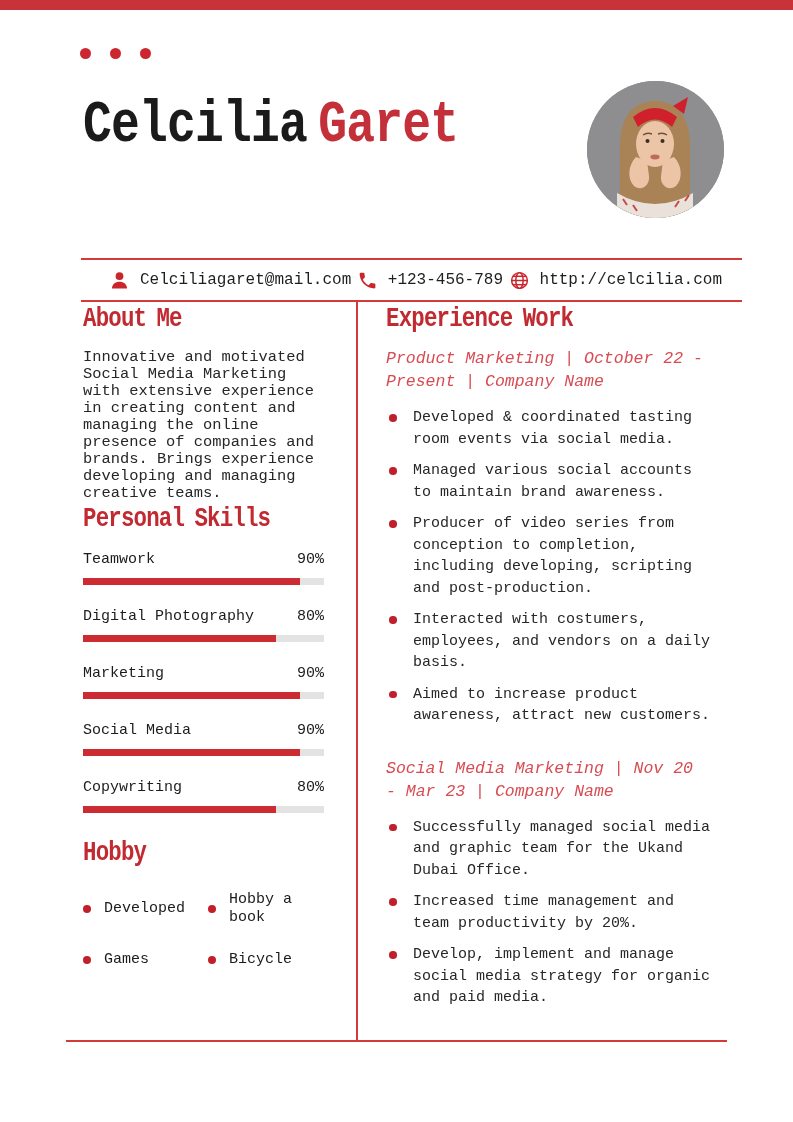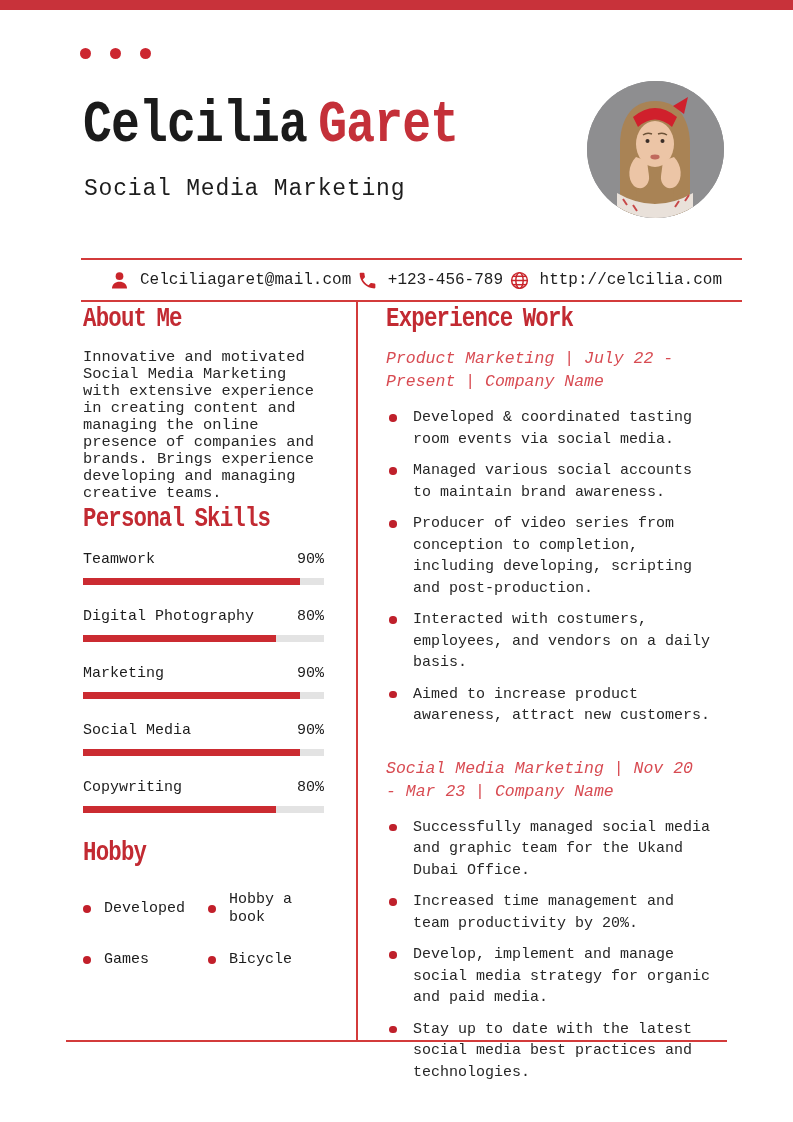--- a/index.html
+++ b/index.html
@@ -75,21 +75,20 @@
   <div class="top-bar"></div>
 
   <div class="dots">
     <span class="dot"></span>
     <span class="dot"></span>
     <span class="dot"></span>
   </div>
 
   <h1 class="name"><span>Celcilia</span><span class="name-last">Garet</span></h1>
 
-  <div class="subtitle">Social Media Marketing</div>
 
   <div class="photo">
     <svg width="137" height="137" viewBox="0 0 137 137">
       <rect width="137" height="137" fill="#8e8e90"></rect>
       <path d="M68 20 C42 20 33 42 33 64 L33 100 C39 116 52 124 68 126 C84 124 97 116 103 100 L103 64 C103 42 94 20 68 20 Z" fill="#a98355"></path>
       <path d="M33 70 L33 137 L50 137 L48 80 Z" fill="#a98355"></path>
       <path d="M103 70 L103 137 L86 137 L88 80 Z" fill="#a98355"></path>
       <ellipse cx="68" cy="63" rx="19" ry="23" fill="#ecc5a6"></ellipse>
       <path d="M46 36 Q68 18 90 36 L85 46 Q68 31 51 46 Z" fill="#d0202c"></path>
       <path d="M86 25 L101 16 L97 33 Z" fill="#d0202c"></path>
@@ -204,34 +203,33 @@
         <span class="rdot"></span>
         <span>Bicycle</span>
       </div>
     </div>
   </aside>
 
   <section class="col-right">
     <h2 class="sec mt-exp">Experience Work</h2>
 
     <div class="job">
-      <h3 class="job-heading">Product Marketing | July 22 -Present | Company Name</h3>
+      <h3 class="job-heading">Product Marketing | October 22 -Present | Company Name</h3>
       <ul class="blist">
         <li>Developed &amp; coordinated tasting room events via social media.</li>
         <li>Managed various social accounts to maintain brand awareness.</li>
         <li>Producer of video series from conception to completion, including developing, scripting and post-production.</li>
         <li>Interacted with costumers, employees, and vendors on a daily basis.</li>
         <li>Aimed to increase product awareness, attract new customers.</li>
       </ul>
     </div>
 
     <div class="job">
       <h3 class="job-heading">Social Media Marketing | Nov 20 - Mar 23 | Company Name</h3>
       <ul class="blist">
         <li>Successfully managed social media and graphic team for the Ukand Dubai Office.</li>
         <li>Increased time management and team productivity by 20%.</li>
         <li>Develop, implement and manage social media strategy for organic and paid media.</li>
-        <li>Stay up to date with the latest social media best practices and technologies.</li>
       </ul>
     </div>
   </section>
 
 </div>
 
 </body></html>

